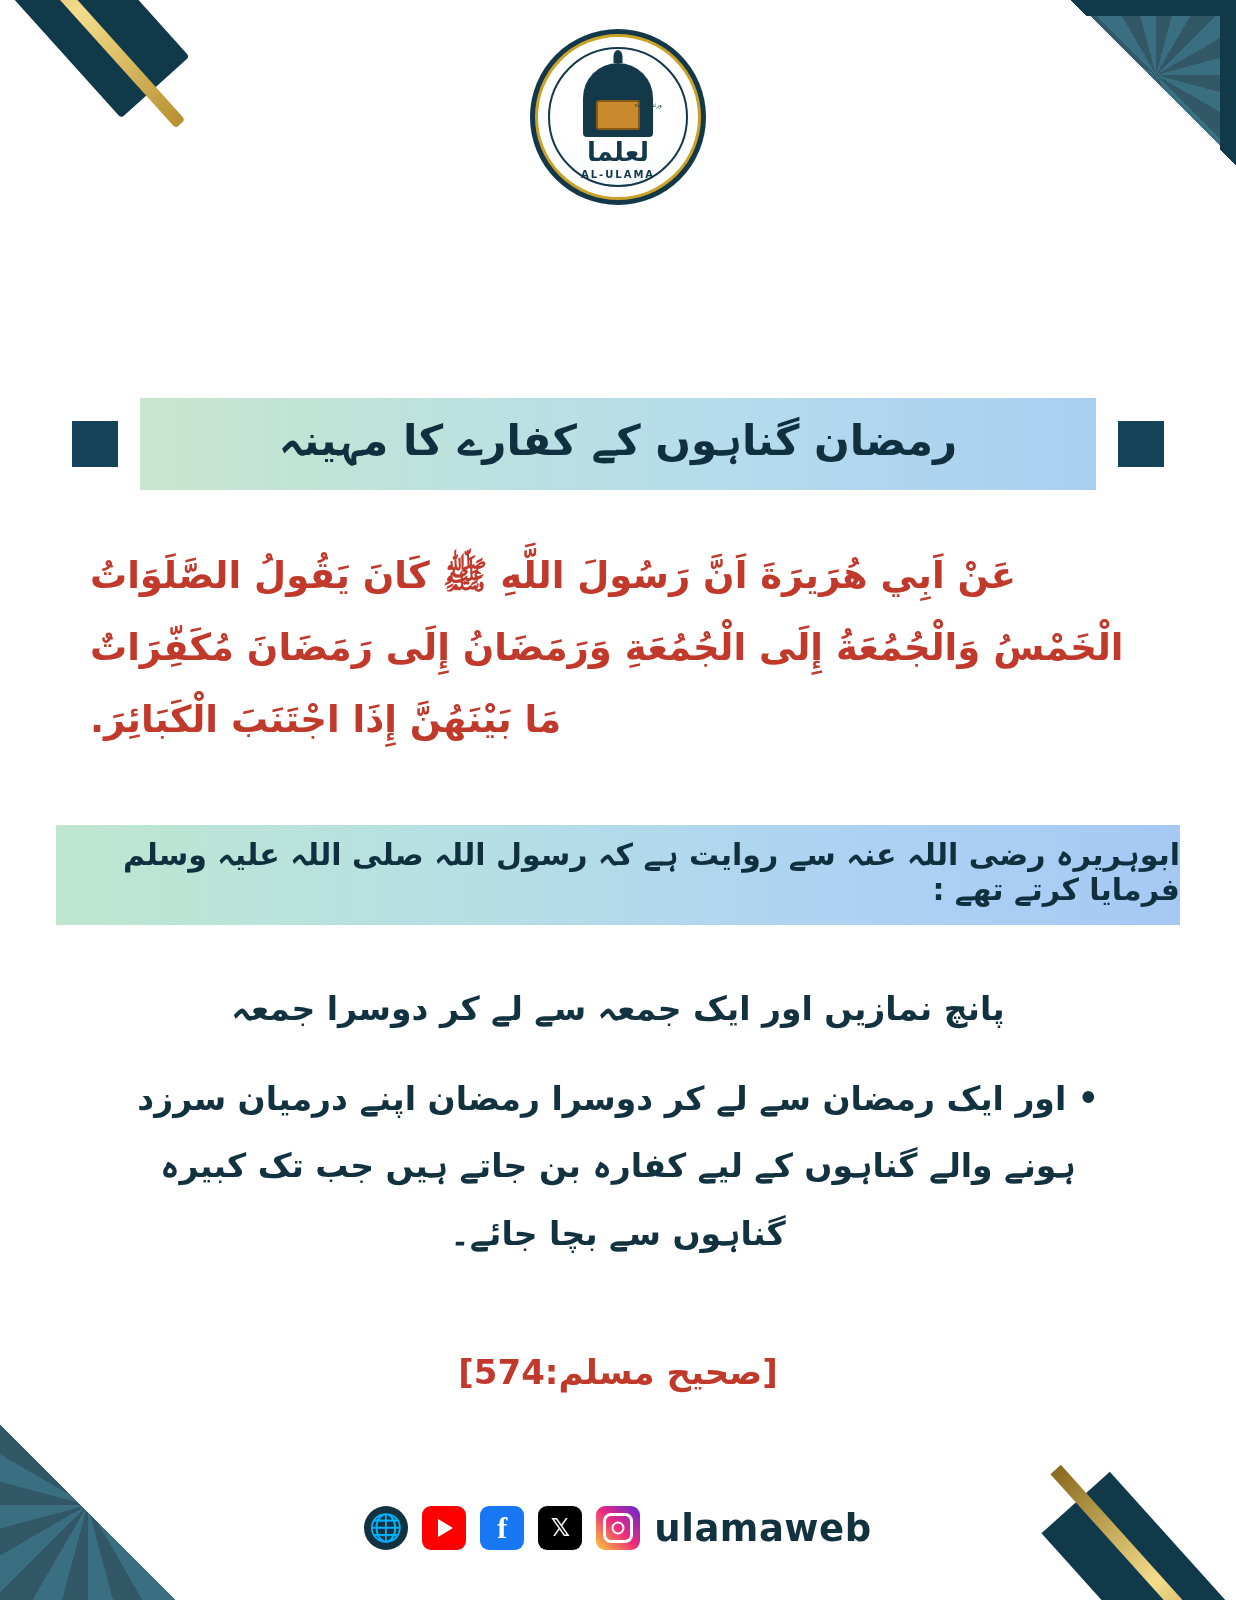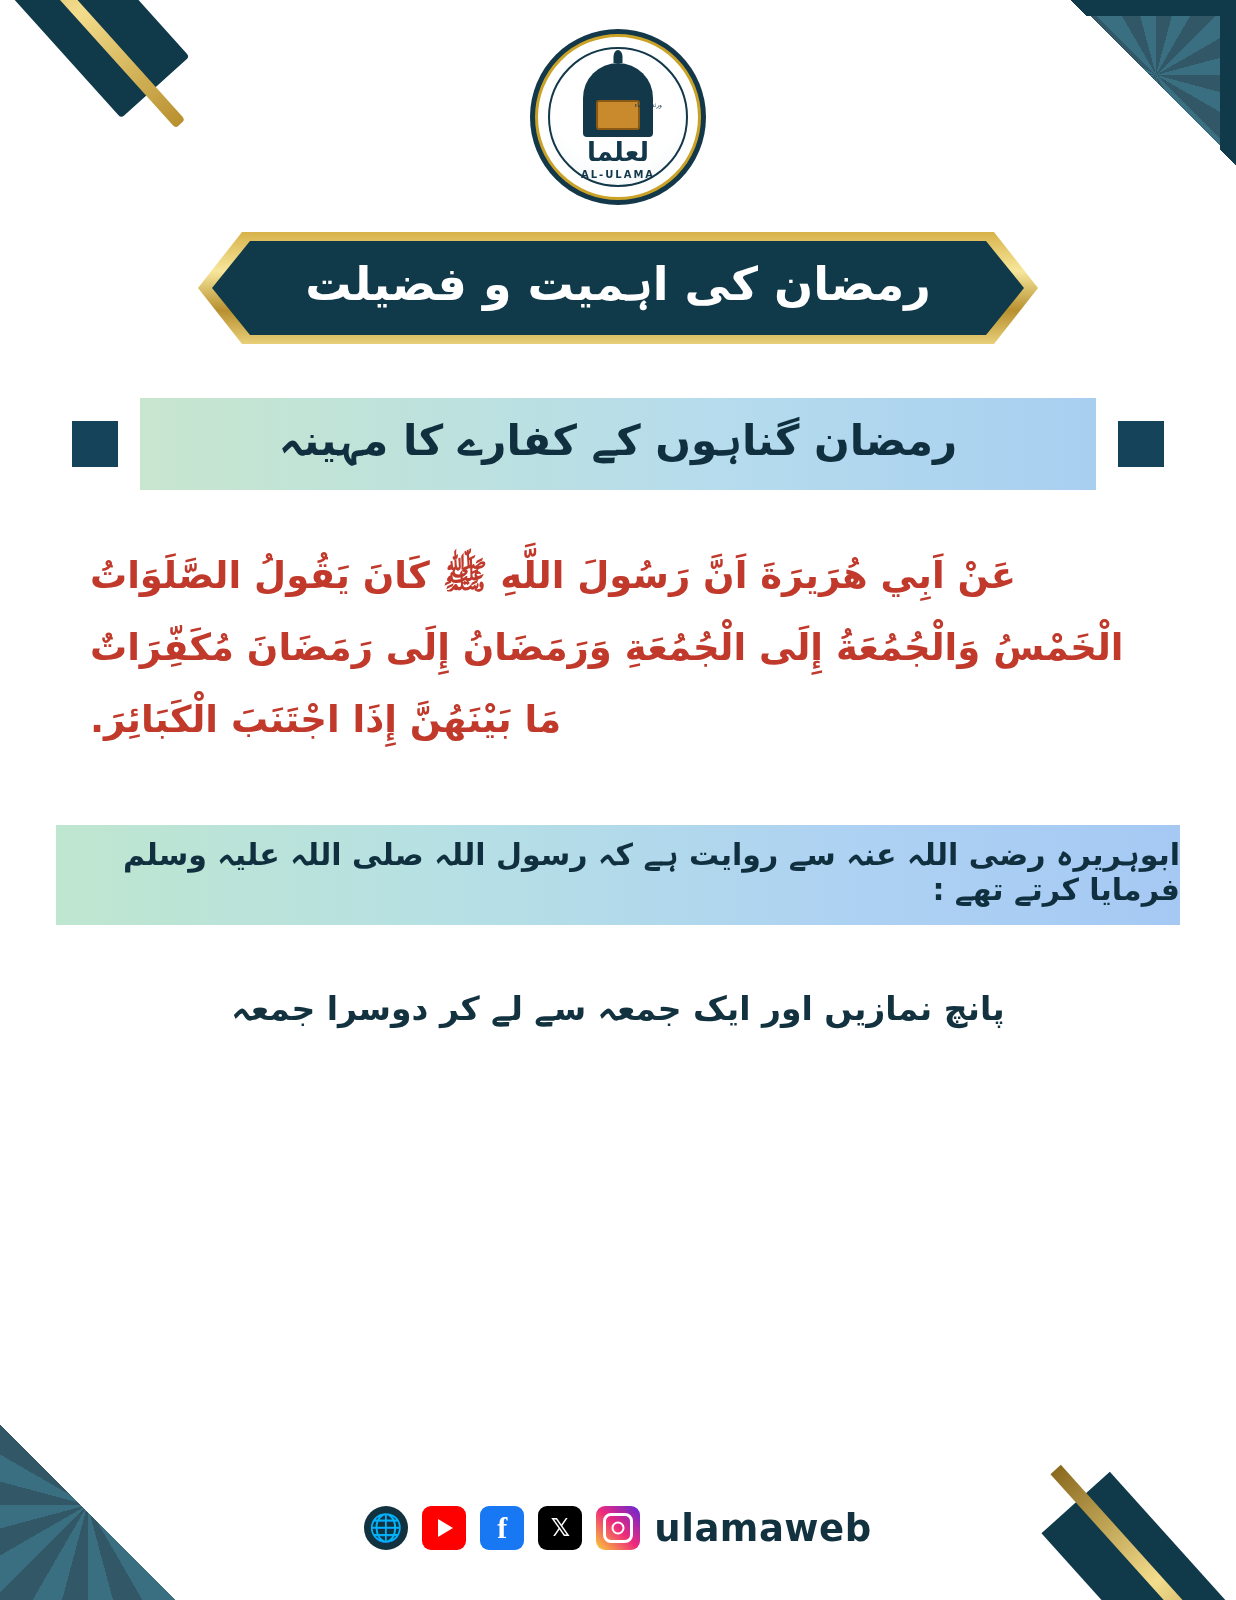--- a/index.html
+++ b/index.html
@@ -414,45 +414,41 @@
     <div class="logo-inner">
       <div class="logo-dome">
         <div class="logo-book"></div>
       </div>
       <div class="logo-tiny">ورثة الانبیاء</div>
       <div class="logo-word">لعلما</div>
       <div class="logo-sub">AL-ULAMA</div>
     </div>
   </div>
 
-  <div class="ribbon">
-    <div class="frame"></div>
-    <div class="inner">
-      <div class="title-text">رمضان کی اہمیت و فضیلت</div>
-    </div>
-  </div>
 
   <div class="subtitle-row">
     <div class="sq"></div>
     <div class="subtitle-band">
       <div class="subtitle-text">رمضان گناہوں کے کفارے کا مہینہ</div>
     </div>
     <div class="sq"></div>
   </div>
 
   <div class="arabic">عَنْ اَبِي هُرَيرَةَ اَنَّ رَسُولَ اللَّهِ ﷺ كَانَ يَقُولُ الصَّلَوَاتُ الْخَمْسُ وَالْجُمُعَةُ إِلَى الْجُمُعَةِ وَرَمَضَانُ إِلَى رَمَضَانَ مُكَفِّرَاتٌ مَا بَيْنَهُنَّ إِذَا اجْتَنَبَ الْكَبَائِرَ.</div>
 
   <div class="urdu-band">
     <div class="urdu-band-text">ابوہریرہ رضی اللہ عنہ سے روایت ہے کہ رسول اللہ صلی اللہ علیہ وسلم فرمایا کرتے تھے :</div>
   </div>
 
   <div class="urdu-body">
     <p>پانچ نمازیں اور ایک جمعہ سے لے کر دوسرا جمعہ</p>
-  </div>
-
+    <p class="justified">• اور ایک رمضان سے لے کر دوسرا رمضان اپنے درمیان سرزد ہونے والے گناہوں کے لیے کفارہ بن جاتے ہیں جب تک کبیرہ گناہوں سے بچا جائے۔</p>
+  </div>
+
+  <div class="reference">[صحیح مسلم:574]</div>
 
   <div class="footer">
     <div class="ico globe">🌐</div>
     <div class="ico yt">
         <div class="tri"></div>
       </div>
     <div class="ico fb">f</div>
     <div class="ico x">𝕏</div>
     <div class="ico ig">
         <div class="ring"></div>

